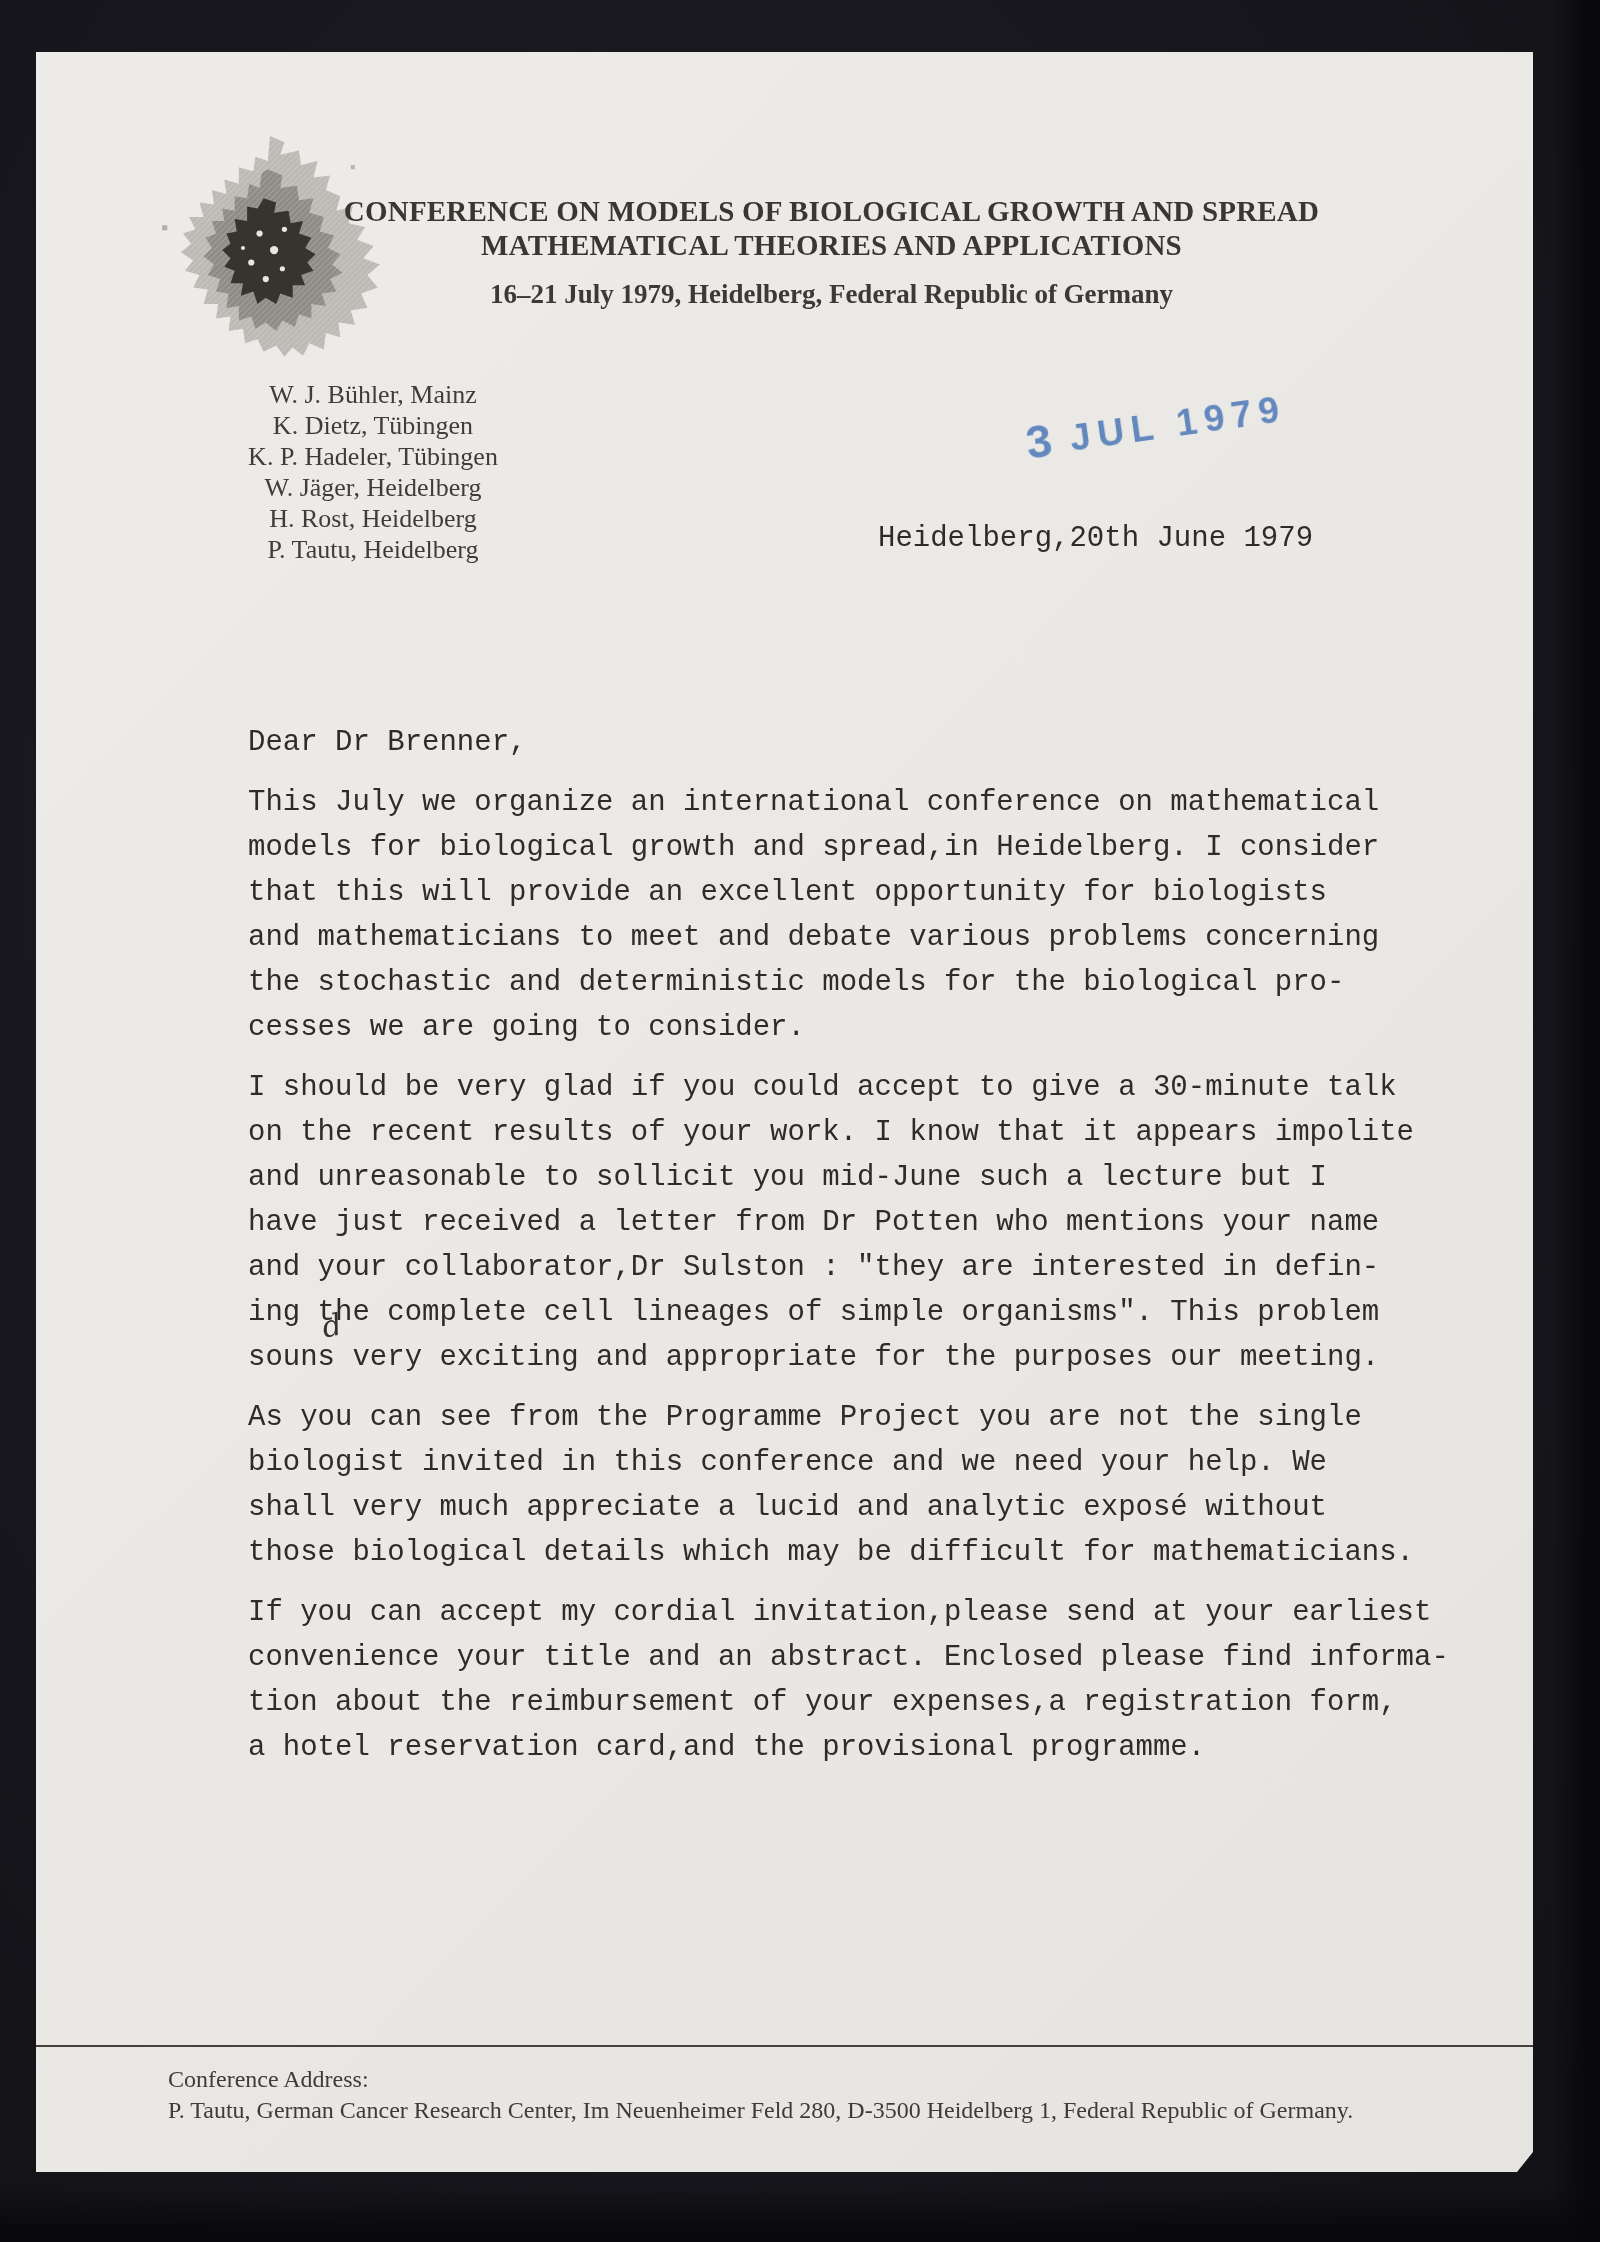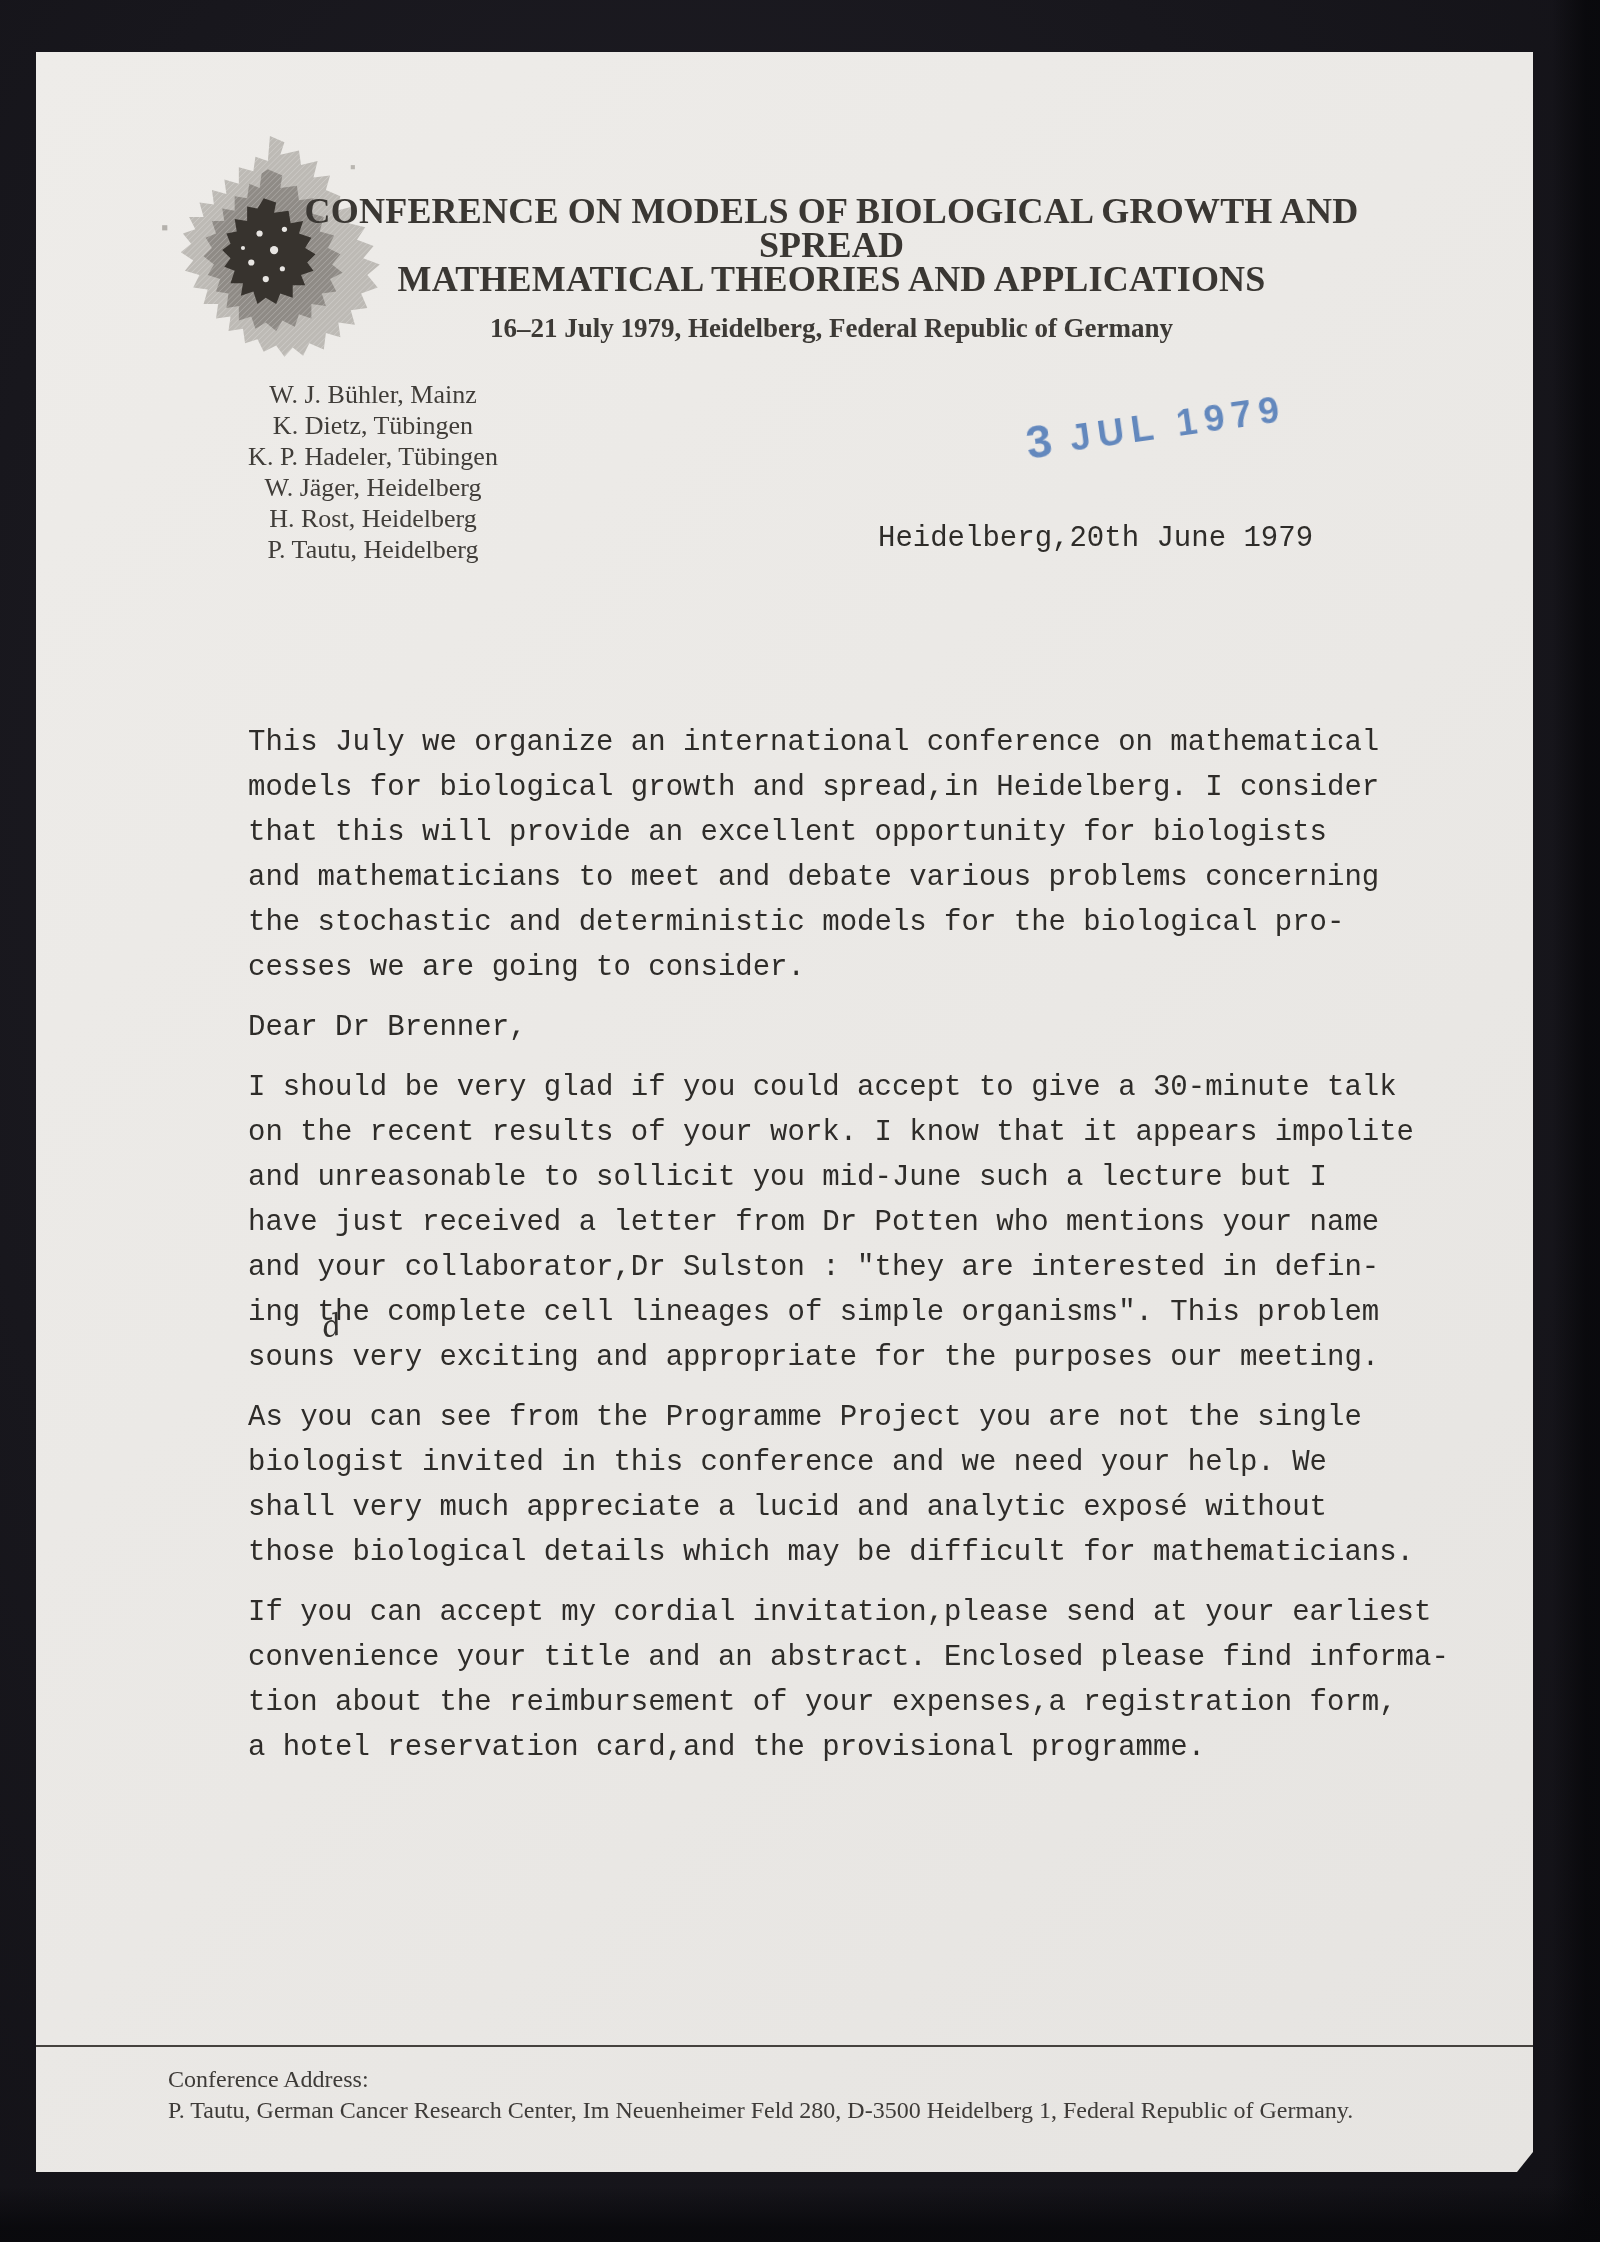--- a/index.html
+++ b/index.html
@@ -19,21 +19,21 @@
     background:linear-gradient(135deg,#eeece9 0%,#eae8e5 55%,#e6e4e1 100%);
     box-shadow:0 6px 40px rgba(0,0,0,.65), 0 0 4px rgba(0,0,0,.5);
     clip-path:polygon(0 0, 100% 0, 100% calc(100% - 20px), calc(100% - 16px) 100%, 0 100%);
   }
   .paper *{position:absolute;}
 
   .logo{left:110px;top:82px;width:252px;height:228px;}
 
   .header{left:258px;top:142px;width:1075px;text-align:center;color:#3a3733;}
   .header .t1,.header .t2{
-    font-weight:bold;font-size:36px;line-height:34px;letter-spacing:.2px;
+    font-weight:bold;font-size:29px;line-height:34px;letter-spacing:.2px;
     position:static;}
   .header .hd{position:static;display:block;margin-top:17px;
     font-weight:bold;font-size:27px;color:#3d3a36;}
 
   .organizers{left:127px;top:327px;width:420px;font-size:26px;line-height:31px;color:#403d39;text-align:center;}
   .organizers div{position:static;}
 
   .stamp{
     left:940px;top:346px;width:360px;text-align:center;
     transform:rotate(-8deg);color:#4673b5;opacity:.82;
@@ -105,27 +105,27 @@
   </div>
 
   <div class="stamp">
     <span class="day">3</span>
     <span class="rest">JUL 1979</span>
   </div>
 
   <div class="typed date-line">Heidelberg,20th June 1979</div>
 
   <div class="typed body-text">
+    <p>Dear Dr Brenner,</p>
     <p>This July we organize an international conference on mathematical
 models for biological growth and spread,in Heidelberg. I consider
 that this will provide an excellent opportunity for biologists
 and mathematicians to meet and debate various problems concerning
 the stochastic and deterministic models for the biological pro-
 cesses we are going to consider.</p>
-    <p>Dear Dr Brenner,</p>
     <p>I should be very glad if you could accept to give a 30-minute talk
 on the recent results of your work. I know that it appears impolite
 and unreasonable to sollicit you mid-June such a lecture but I
 have just received a letter from Dr Potten who mentions your name
 and your collaborator,Dr Sulston : "they are interested in defin-
 ing the complete cell lineages of simple organisms". This problem
 souns very exciting and appropriate for the purposes our meeting.</p>
     <p>As you can see from the Programme Project you are not the single
 biologist invited in this conference and we need your help. We
 shall very much appreciate a lucid and analytic exposé without

